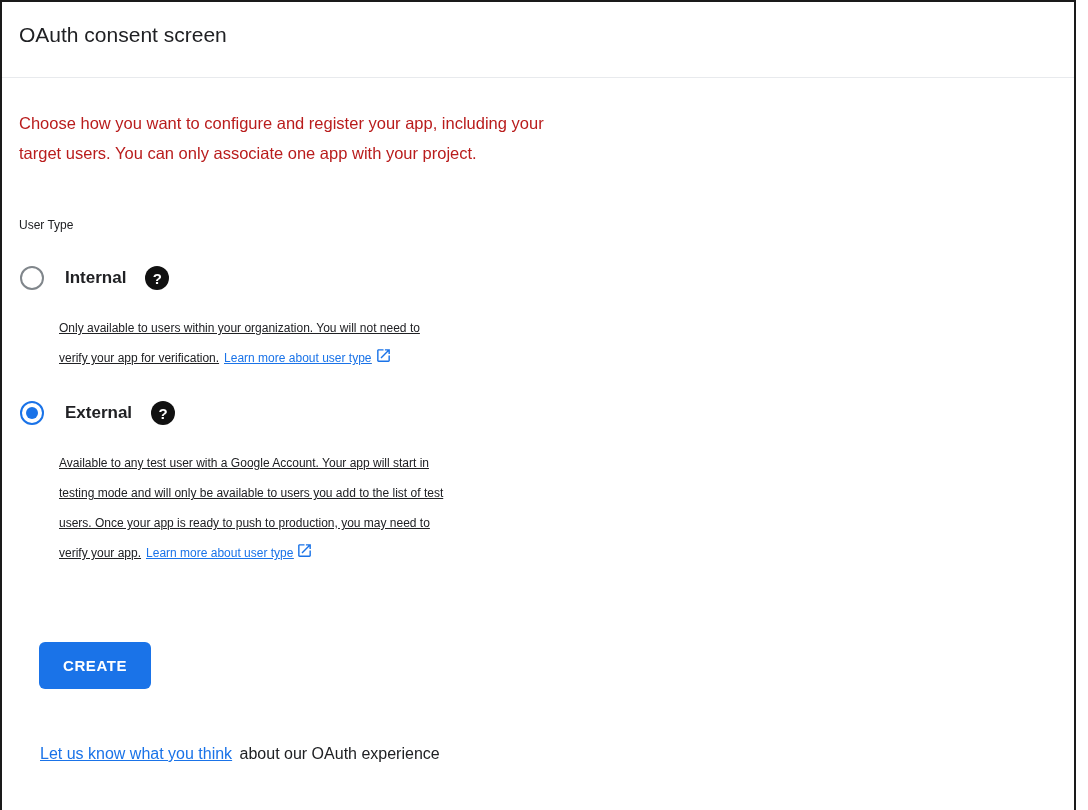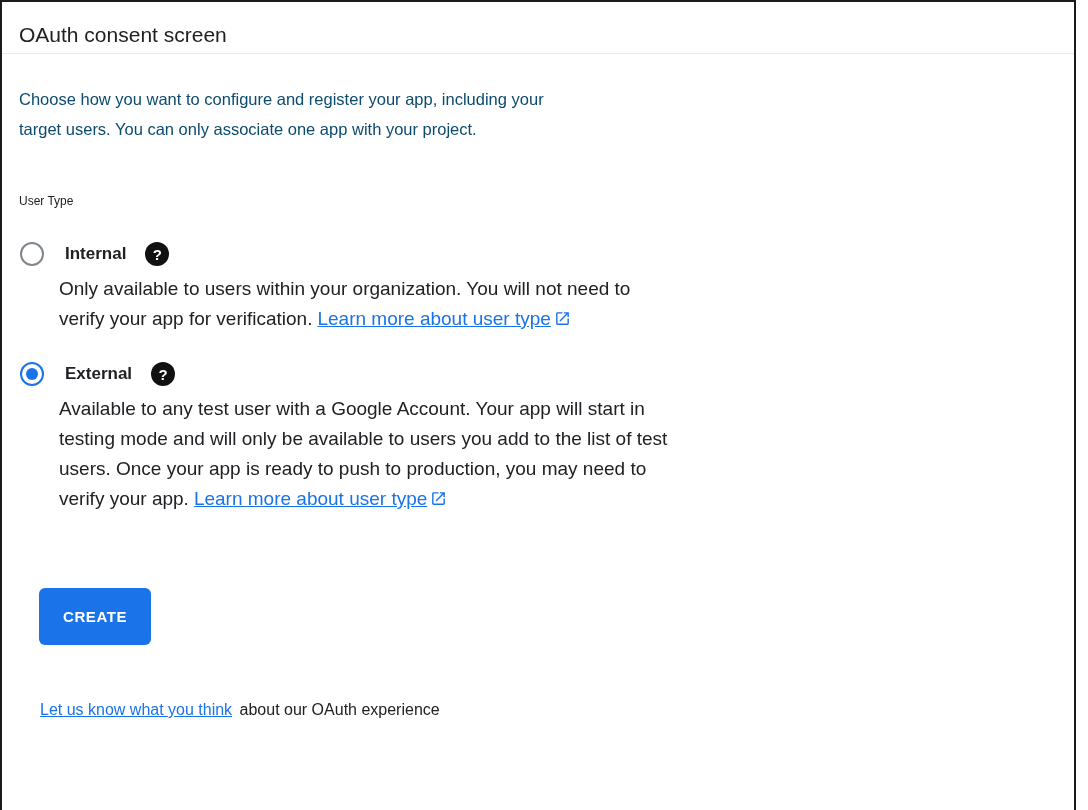--- a/index.html
+++ b/index.html
@@ -12,36 +12,36 @@
   }
   .panel {
     position: relative;
     width: 1076px; height: 810px;
     border-top: 2px solid #1a1a1a;
     border-left: 2px solid #1a1a1a;
     border-right: 2px solid #1a1a1a;
     background: #ffffff;
   }
   .page-header {
-    height: 52px;
+    height: 76px;
     padding: 20px 17px 0 17px;
     border-bottom: 1px solid #e8eaed;
   }
   .page-title {
     font-size: 21px;
     line-height: 26px;
     font-weight: 400;
     color: #202124;
   }
   .content { padding: 0 17px; }
   .intro {
     margin-top: 30px;
     font-size: 16.5px;
     line-height: 30px;
-    color: #0c4a6e;
+    color: #b91c1c;
   }
   .line { white-space: nowrap; }
   .section-heading {
     margin-top: 44px;
     font-size: 12px;
     line-height: 26px;
     font-weight: 400;
     color: #202124;
   }
   .option-row {
@@ -84,41 +84,42 @@
     color: #ffffff;
     font-size: 15px;
     font-weight: 700;
     display: inline-flex;
     align-items: center;
     justify-content: center;
     cursor: pointer;
     flex: 0 0 auto;
   }
   .option-desc {
-    margin: 8px 0 0 40px;
-    font-size: 19px;
+    margin: 23px 0 0 40px;
+    font-size: 12px;
     line-height: 30px;
     color: #202124;
+    text-decoration: underline;
   }
   a.text-link {
     color: #1a73e8;
     text-decoration: underline;
     cursor: pointer;
   }
   .desc-link { margin-left: 5px; }
   .ext-icon {
     display: inline-block;
     vertical-align: -2px;
     margin-left: 3px;
   }
   .create-btn {
     display: inline-block;
     margin: 74px 0 0 20px;
     padding: 0 24px;
-    height: 57px;
+    height: 47px;
     line-height: 47px;
     background: #1a73e8;
     color: #ffffff;
     font-family: "Liberation Sans", sans-serif;
     font-size: 15px;
     font-weight: 700;
     letter-spacing: 0.6px;
     border: none;
     border-radius: 6px;
     cursor: pointer;

